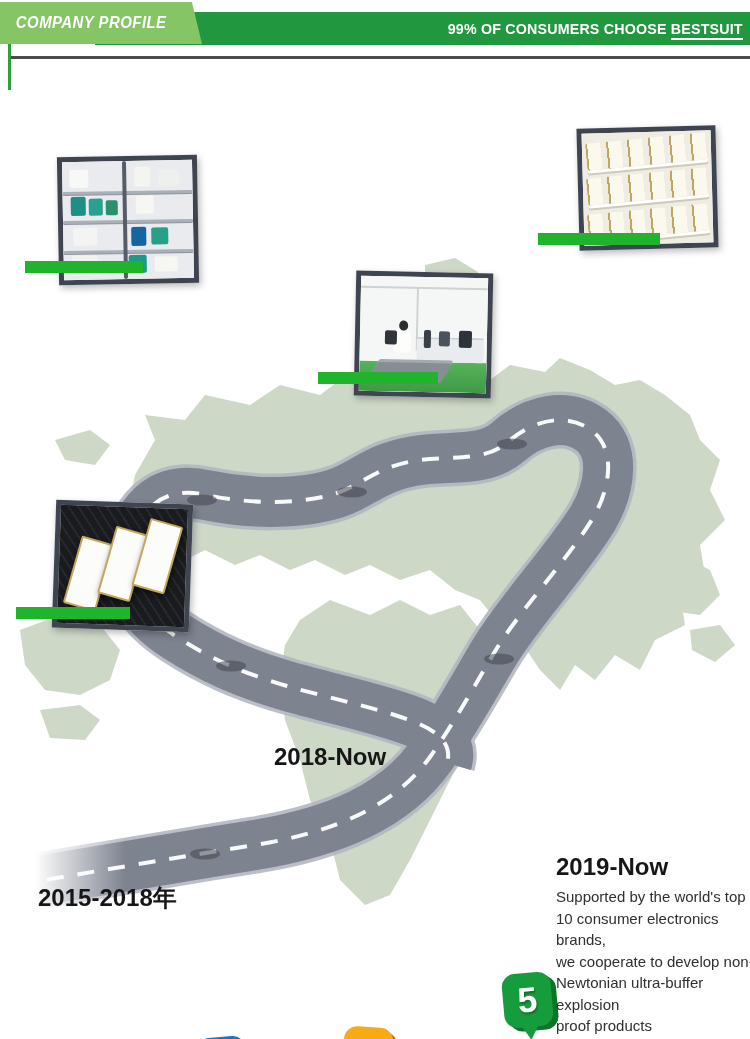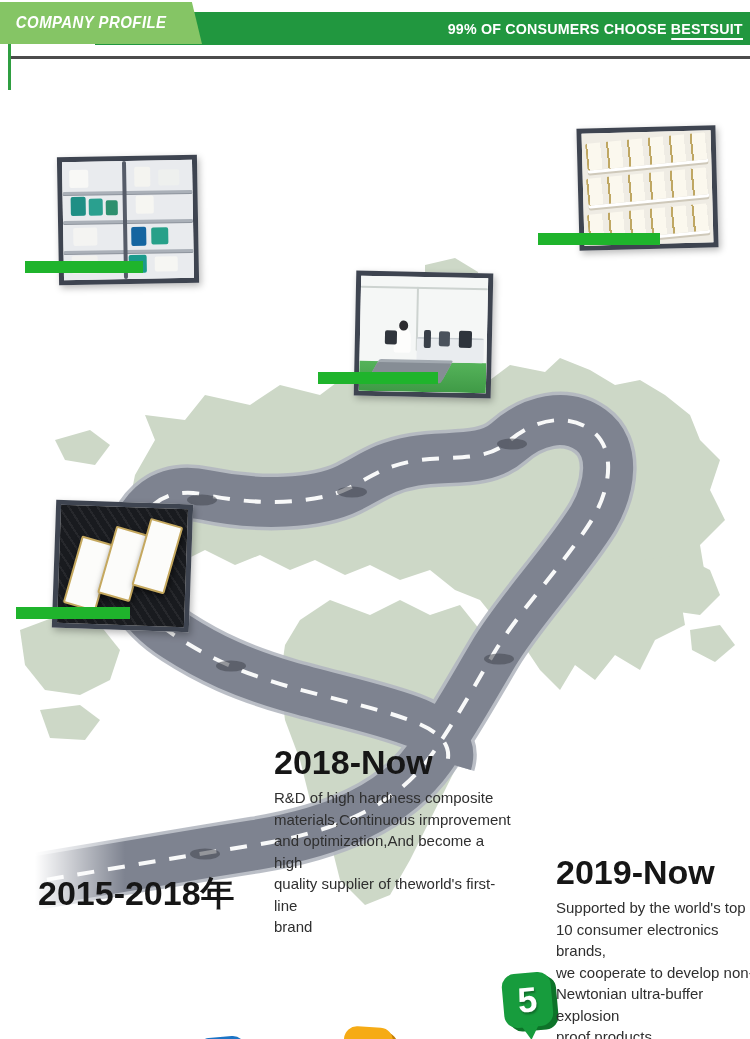--- a/index.html
+++ b/index.html
@@ -61,23 +61,23 @@
   .marker .num{text-shadow:1px 2px 2px rgba(0,0,0,.3);}
   .marker .tail{position:absolute;bottom:-13px;left:50%;margin-left:-9px;width:0;height:0;
                 border-left:9px solid transparent;border-right:9px solid transparent;
                 border-top:15px solid #888;}
   .mk3{left:182px;top:430px;transform:rotate(-5deg);}
   .mk4{left:327px;top:420px;transform:rotate(4deg);}
   .mk5{left:487px;top:366px;transform:rotate(-5deg);}
 
   
   .tblock{position:absolute;z-index:7;color:#1c1c1c;}
-  .tblock h2{margin:0 0 6px 0;font-size:34px;line-height:1.1;color:#161616;}
+  .tblock h2{margin:0 0 6px 0;font-size:24px;line-height:1.1;color:#161616;}
   .tblock p{margin:0;font-size:15px;line-height:21.5px;color:#2f2f2f;white-space:pre-line;}
-  .t1{left:22px;top:268px;width:238px;}
+  .t1{left:22px;top:278px;width:238px;}
   .t2{left:258px;top:137px;width:238px;}
   .t3{left:540px;top:247px;width:214px;}
 </style>
 </head>
 <body>
 
 <div class="page">
 
   <div>
     <div class="hdr-dark">
@@ -182,25 +182,20 @@
   <div class="marker mk5" style="background: rgb(23, 156, 61); box-shadow: rgb(13, 115, 41) 5px 4px 0px;">
         <span class="num">5</span>
         <span class="tail" style="border-top-color: rgb(23, 156, 61);"></span>
       </div>
 
   <section class="tblock t1">
     <h2>2015-2018年</h2>
   </section>
   <section class="tblock t2">
     <h2>2018-Now</h2>
-    <p>R&amp;D of high hardness composite
-materials,Continuous irmprovement
-and optimization,And become a high
-quality supplier of theworld's first-line
-brand</p>
   </section>
   <section class="tblock t3">
     <h2>2019-Now</h2>
     <p>Supported by the world's top
 10 consumer electronics brands,
  we cooperate to develop non-
 Newtonian ultra-buffer explosion
 proof products</p>
   </section>
 

